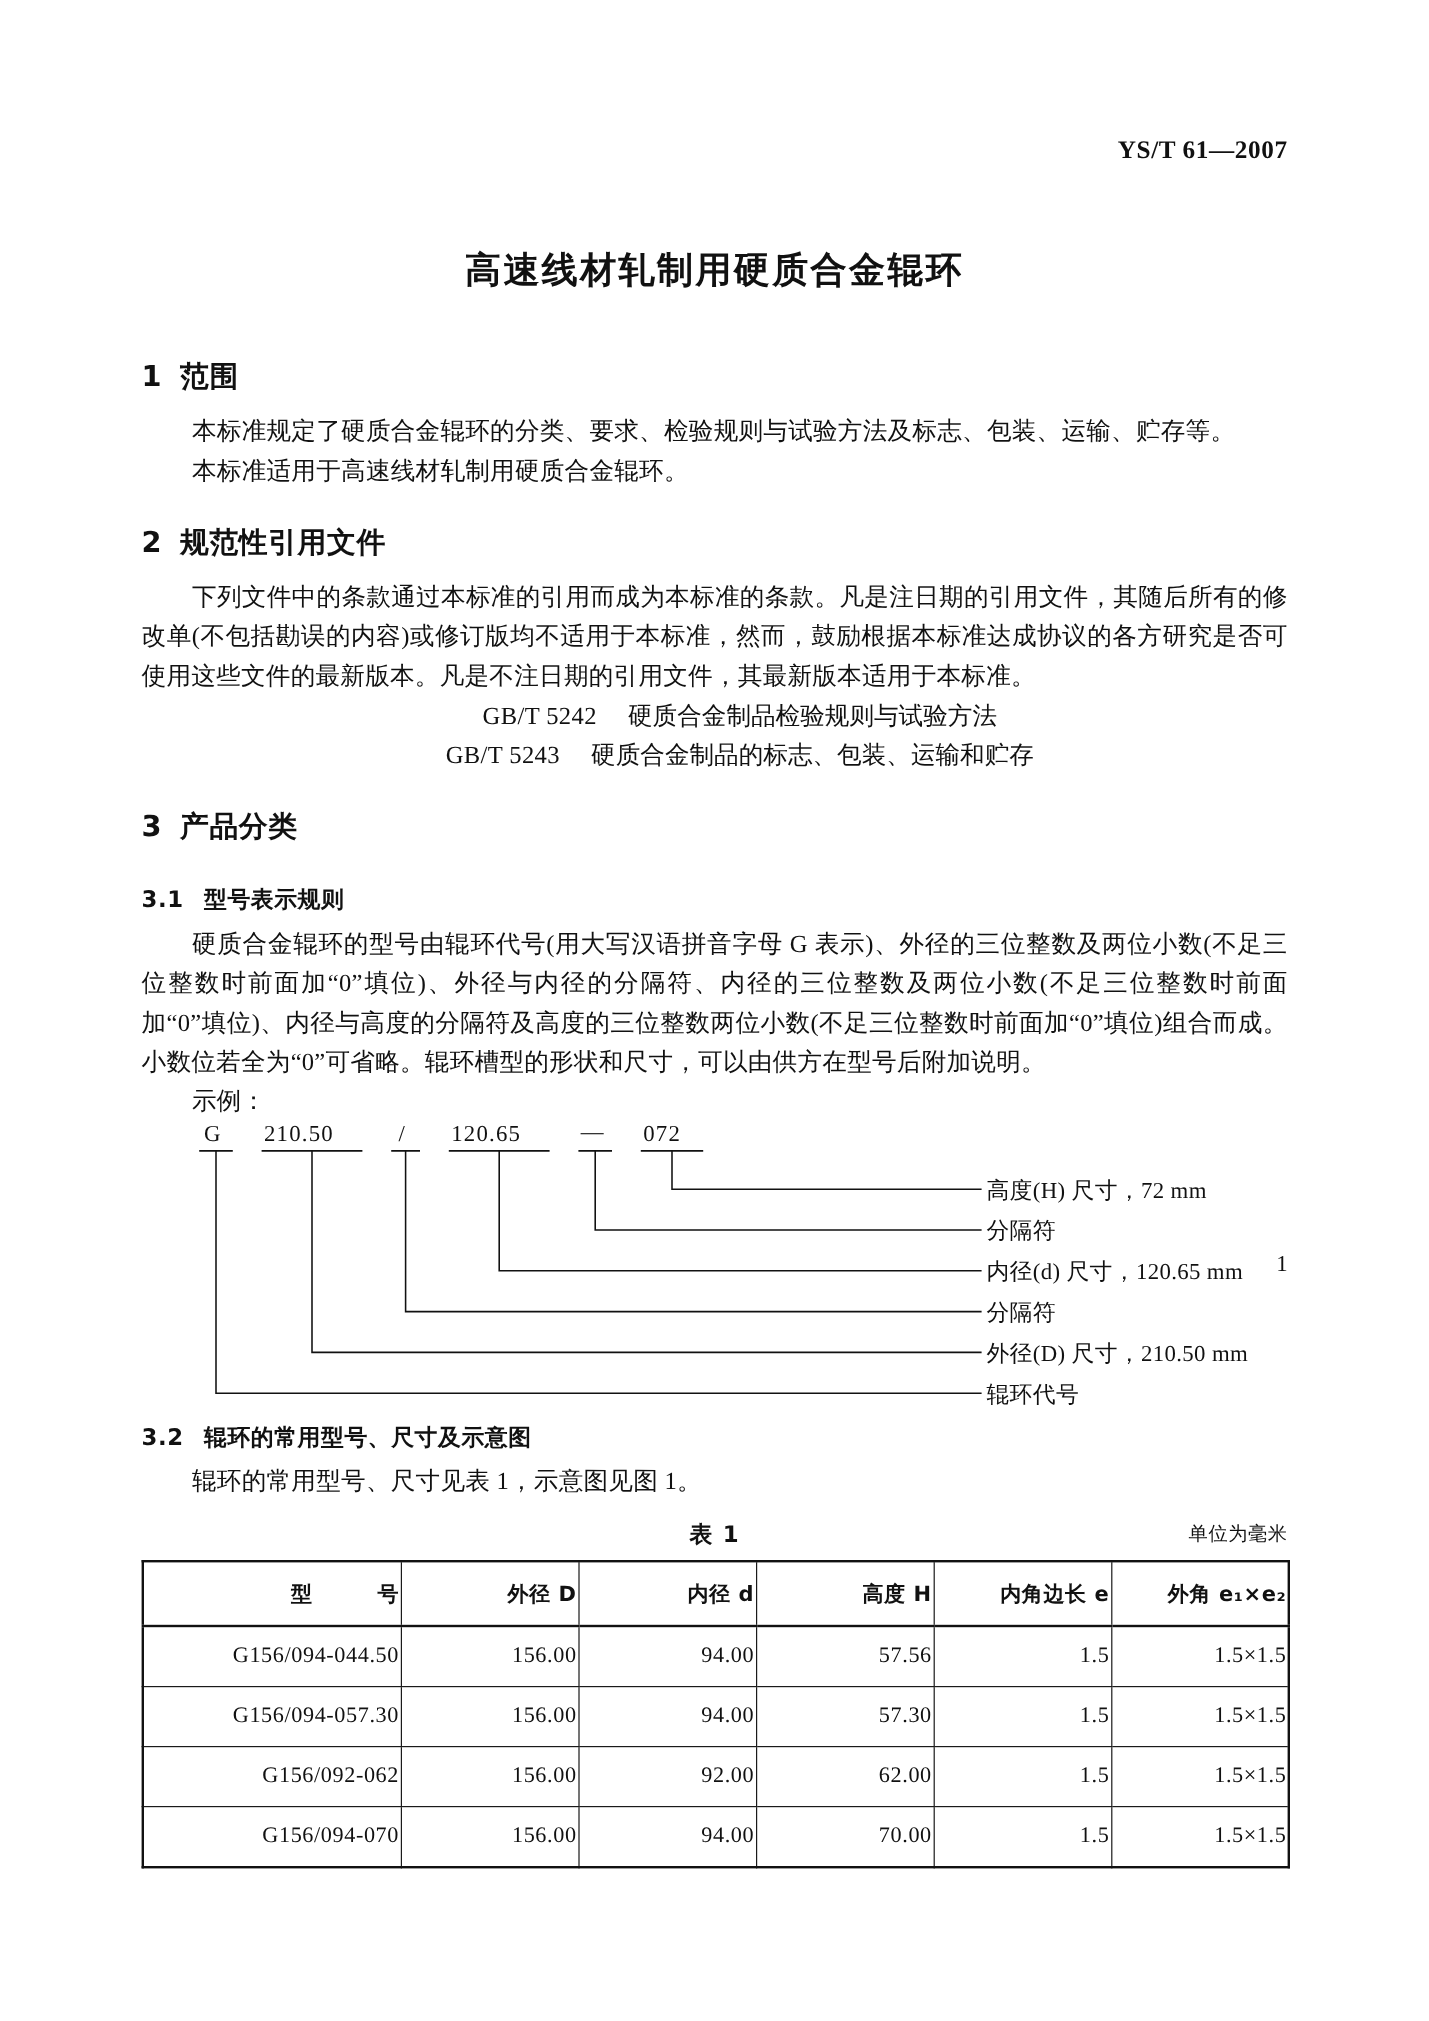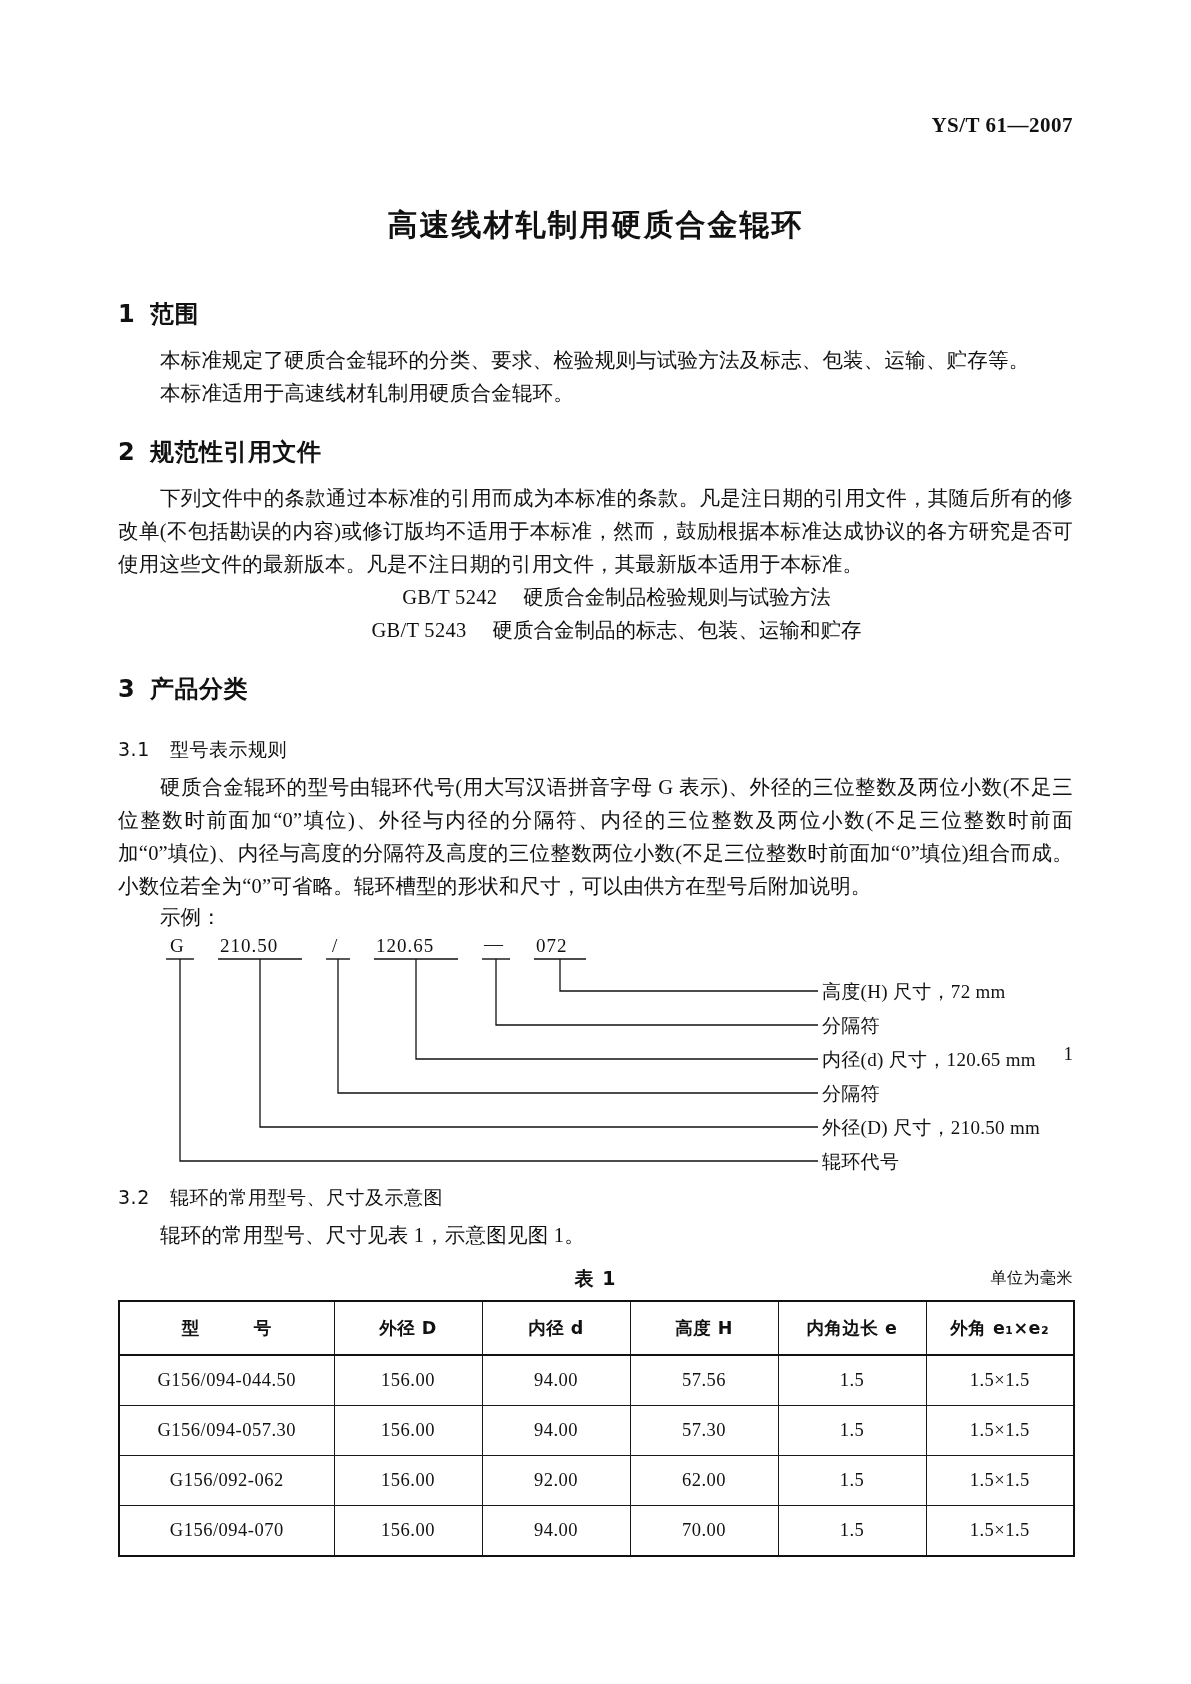--- a/index.html
+++ b/index.html
@@ -53,21 +53,21 @@
   .h1 {
     font-family: "DejaVu Sans", sans-serif;
     font-weight: bold;
     font-size: 24px;
     margin: 0 0 14px 0;
     letter-spacing: 0.5px;
   }
   .h1 .num { display: inline-block; min-width: 32px; }
   .h2 {
     font-family: "DejaVu Sans", sans-serif;
-    font-weight: normal;
+    font-weight: bold;
     font-size: 19px;
     margin: 0 0 8px 0;
     letter-spacing: 0.5px;
   }
   .h2 .num { display: inline-block; min-width: 52px; }
   .p {
     font-size: 20.5px;
     line-height: 33px;
     margin: 0;
     text-align: justify;
@@ -136,21 +136,21 @@
     letter-spacing: 0.5px;
   }
   table.spec {
     margin-top: 8px;
     border-collapse: collapse;
     width: 955px;
     table-layout: fixed;
   }
   table.spec th, table.spec td {
     border: 1px solid #1a1a1a;
-    text-align: center;
+    text-align: right;
     font-size: 18.5px;
     font-family: "Liberation Serif", serif;
     letter-spacing: 0.5px;
     height: 47px;
     vertical-align: middle;
   }
   table.spec thead th {
     font-family: "DejaVu Sans", sans-serif;
     font-weight: bold;
     font-size: 17.5px;

